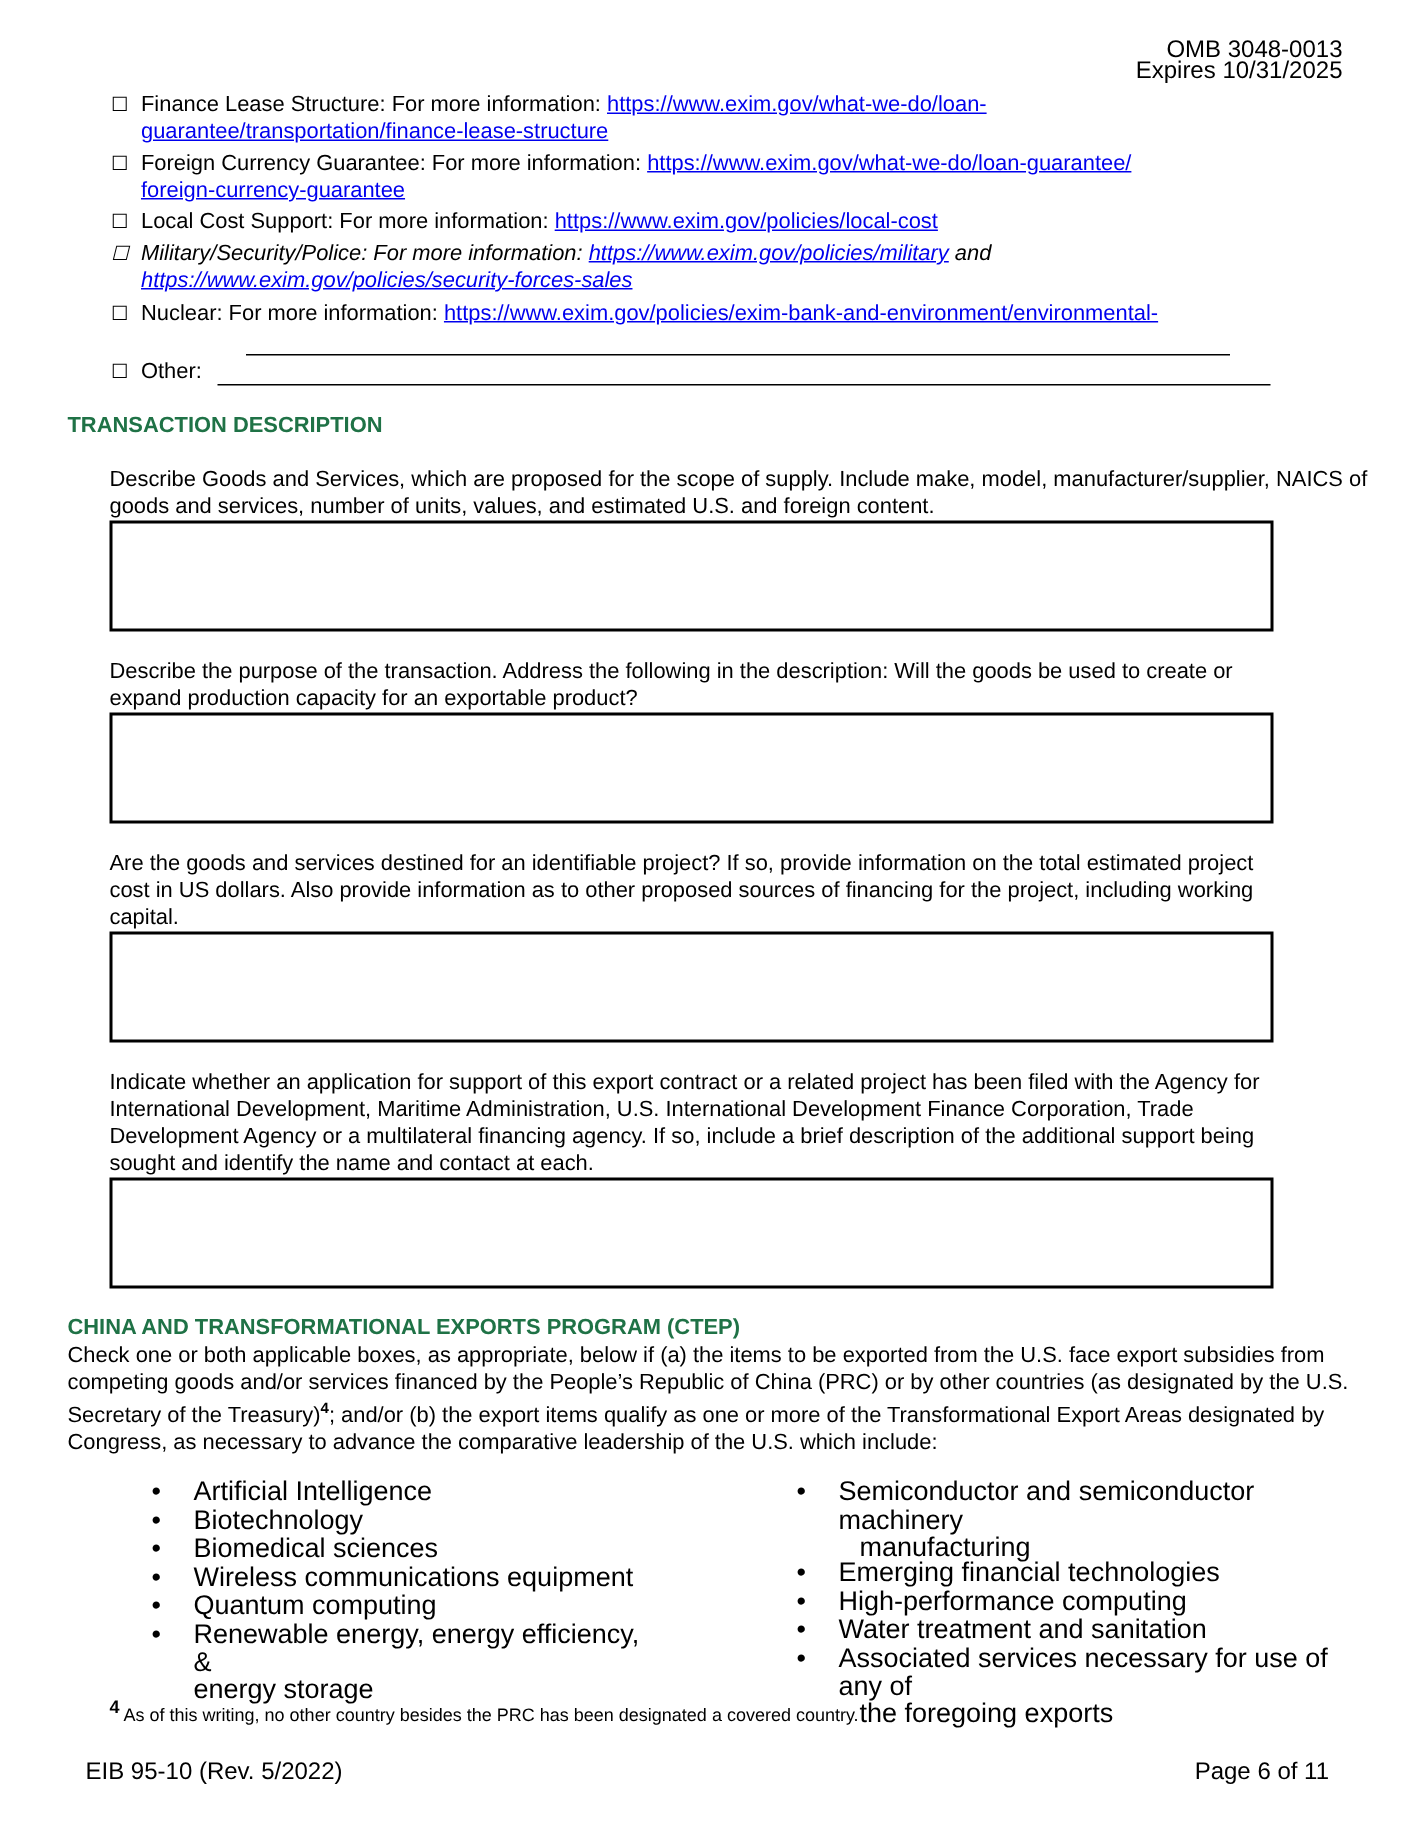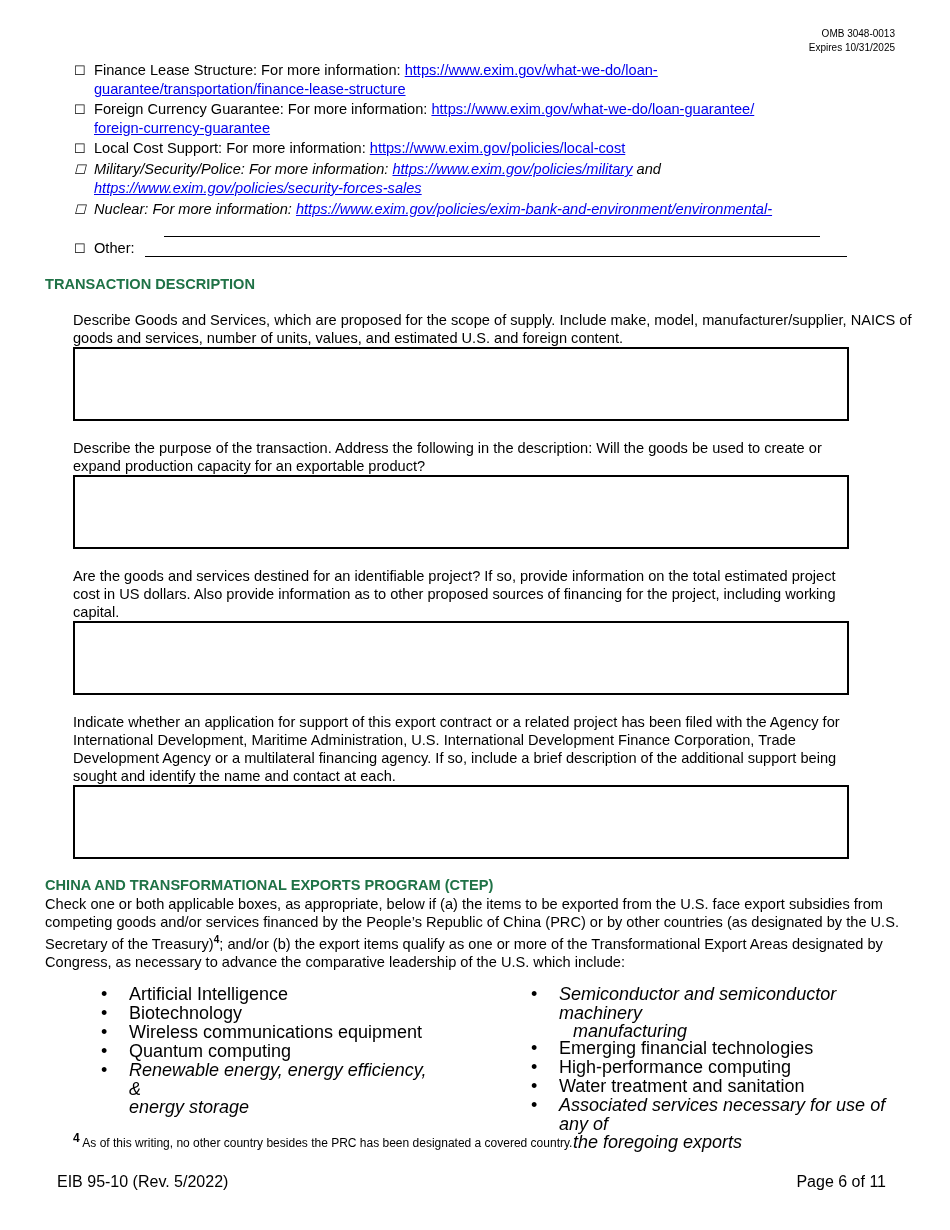--- a/index.html
+++ b/index.html
@@ -1,35 +1,35 @@
 <!DOCTYPE html>
 <html><head>
   <meta charset="utf-8">
   <style>
     html, body { margin: 0; padding: 0; background: #ffffff; }
     body {
       width: 950px; height: 1230px; position: relative; overflow: hidden;
       font-family: "Liberation Sans", sans-serif; color: #000; font-size: 14.6px;
     }
     .abs { position: absolute; }
-    .omb { right: 55px; top: 27px; text-align: right; font-size: 10px; line-height: 14px; }
+    .omb { right: 55px; top: 27px; text-align: right; font-size: 16px; line-height: 14px; }
     .check-item { left: 74px; font-size: 14.6px; line-height: 18px; white-space: nowrap; }
     .cb { display: inline-block; width: 20px; font-size: 13px; }
     .link { color: #0000ee; text-decoration: underline; }
     .indent { padding-left: 20px; }
     .section-heading { left: 45px; color: #1f7246; font-weight: bold; font-size: 14.6px; }
     .prompt { left: 73px; width: 840px; font-size: 14.6px; line-height: 18px; }
     .answer-box {
       left: 73px; width: 772px; height: 70px; border: 2px solid #000; background: #fff;
     }
     .ctep-text { left: 45px; width: 870px; font-size: 14.6px; line-height: 18px; }
     .bullets { list-style: none; margin: 0; padding: 0; font-size: 18px; line-height: 19px; }
     .bullets li { position: relative; padding-left: 28px; }
     .bullets li::before { content: "•"; position: absolute; left: 0; top: 0; }
-    .bullets li .cont { display: block; font-style: italic; }
+    .bullets li .cont { display: block; }
     .footnote { left: 73px; font-size: 12px; }
     .footnote sup { font-weight: bold; font-size: 12px; }
     .footer { font-size: 16px; }
     .rule { height: 0; border-top: 1.5px solid #000; }
   </style>
 </head>
 <body>
 
 <div class="abs omb">
   <div>OMB 3048-0013</div>
@@ -56,21 +56,21 @@
   </div>
 </div>
 
 <div class="abs check-item" style="top:160px;font-style:italic;">
   <div>
     <span class="cb">☐</span><span>Military/Security/Police:  For more information:  </span><a class="link">https://www.exim.gov/policies/military</a><span> and</span>
   </div>
   <div class="indent"><a class="link">https://www.exim.gov/policies/security-forces-sales</a></div>
 </div>
 
-<div class="abs check-item" style="top:200px;font-style:italic;">
+<div class="abs check-item" style="top:200px;">
   <div>
     <span class="cb">☐</span><span>Nuclear:  For more information:  </span><a class="link">https://www.exim.gov/policies/exim-bank-and-environment/environmental-</a>
   </div>
 </div>
 <div class="abs rule" style="left:164px; top:236px; width:656px;"></div>
 
 <div class="abs check-item" style="top:239px;">
   <span class="cb">☐</span><span>Other:  </span>
 </div>
 <div class="abs" style="left:145px; top:240px; width:702px; height:16px; border-bottom:1px solid #000;"></div>
@@ -90,20 +90,21 @@
 <div class="abs answer-box" style="top:785px;"></div>
 
 <div class="abs section-heading" style="top:877px;">CHINA AND TRANSFORMATIONAL EXPORTS PROGRAM (CTEP)</div>
 <div class="abs ctep-text" style="top:895px;">
   <span>Check one or both applicable boxes, as appropriate, below if (a) the items to be exported from the U.S. face export subsidies from competing goods and/or services financed by the People’s Republic of China (PRC) or by other countries (as designated by the U.S. Secretary of the Treasury)</span><sup style="font-weight:bold;font-size:10px;">4</sup><span>; and/or (b) the export items qualify as one or more of the Transformational Export Areas designated by Congress, as necessary to advance the comparative leadership of the U.S. which include:</span>
 </div>
 
 <ul class="abs bullets" style="left:101px; top:985px; width:330px;">
   <li>Artificial Intelligence</li>
   <li>Biotechnology</li>
+  <li>Biomedical sciences</li>
   <li>Wireless communications equipment</li>
   <li>Quantum computing</li>
   <li>
     <span class="cont">Renewable energy, energy efficiency, &amp;</span>
     <span class="cont" style="line-height:16px;">energy storage</span>
   </li>
 </ul>
 
 <ul class="abs bullets" style="left:531px; top:985px; width:380px;">
   <li>

